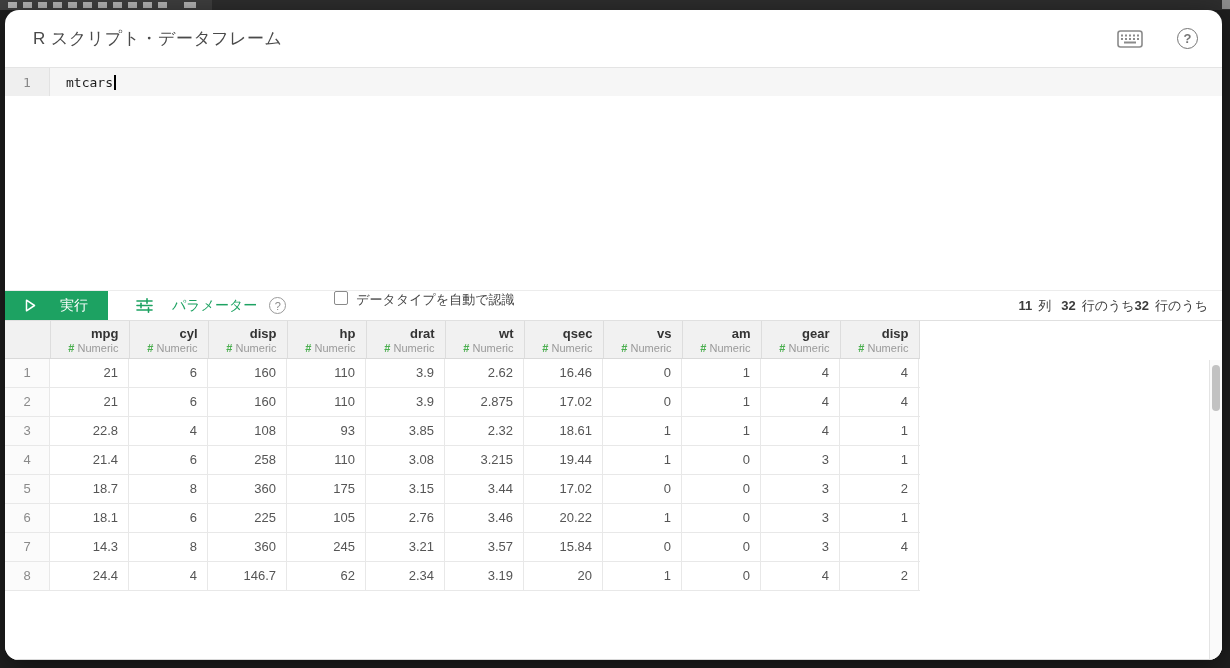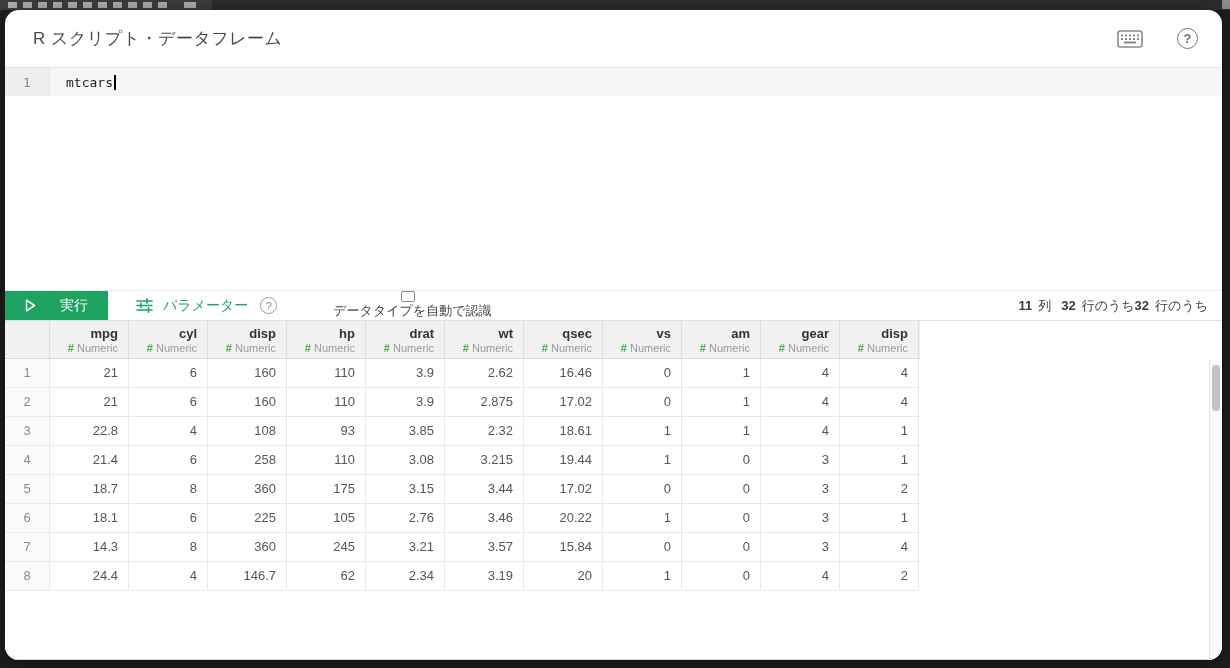--- a/index.html
+++ b/index.html
@@ -40,34 +40,34 @@
   
   .editor { height:222px; flex:none; background:#fff; font-family:"DejaVu Sans Mono","Liberation Mono",monospace; }
   .editor-line { display:flex; height:28px; background:#f6f6f6; }
   .gutter-cell { width:45px; flex:none; background:#efefef; border-right:1px solid #e2e2e2; color:#888; font-size:13px; display:flex; align-items:center; justify-content:center; }
   .code-cell { flex:1; padding-left:16px; font-size:13px; color:#1b1b1b; display:flex; align-items:center; }
   .caret { display:inline-block; width:2px; height:15px; background:#000; margin-left:1px; }
 
   
   .toolbar { height:30px; flex:none; display:flex; align-items:stretch; border-top:1px solid #ececec; }
   .run-btn { width:103px; flex:none; background:#1da262; color:#fff; border:none; font-size:14px; display:flex; align-items:center; justify-content:center; gap:24px; cursor:pointer; font-family:inherit; }
-  .param-link { margin-left:28px; display:flex; align-items:center; gap:10px; color:#1da262; font-size:14px; cursor:pointer; }
+  .param-link { margin-left:28px; display:flex; align-items:center; gap:19px; color:#1da262; font-size:14px; cursor:pointer; }
   .mini-help { align-self:center; margin-left:12px; width:17px; height:17px; border:1px solid #9a9a9a; border-radius:50%; color:#8a8a8a; font-size:11px; display:flex; align-items:center; justify-content:center; cursor:pointer; }
-  .chk-group { margin-left:48px; display:flex; align-items:center; cursor:pointer;flex-direction:column; }
+  .chk-group { margin-left:48px; display:flex; align-items:flex-start; cursor:pointer; }
   .chk-box { width:14px; height:14px; border:1px solid #8a8a8a; border-radius:2px; background:#fff; }
   .chk-label { margin-left:8px; font-size:13px; color:#454545; }
   .tb-spacer { flex:1; }
   .summary { align-self:center; padding-right:14px; font-size:13px; color:#3c3c3c; white-space:nowrap; }
   .summary b { font-weight:bold; }
   .summary .sp { display:inline-block; width:6px; }
   .summary .sp2 { display:inline-block; width:10px; }
 
   
   .table-viewport { flex:1; position:relative; border-top:1px solid #e0e0e0; border-bottom:1px solid #d8d8d8; overflow:hidden; background:#fff; }
-  .thead { display:flex; width:915px; height:38px; background:#f1f1f1; border-bottom:1px solid #d9d9d9; }
+  .thead { display:flex; width:915px; height:38px; background:#f1f1f1; border-bottom:1px solid #d9d9d9;justify-content:center; }
   .corner { width:45px; flex:none; border-right:1px solid #ddd; }
   .col-header { width:79px; flex:none; border-right:1px solid #ddd; text-align:right; padding:4px 10px 0 4px; cursor:pointer; }
   .col-name { font-size:13px; font-weight:bold; color:#333; line-height:17px; }
   .col-type { font-size:11px; line-height:13px; white-space:nowrap; }
   .col-type .hash { color:#4caf50; font-weight:bold; }
   .col-type .type-label { color:#999; }
   .trow { display:flex; width:915px; height:29px; border-bottom:1px solid #e8e8e8; background:#fff; }
   .cell { width:79px; flex:none; font-size:13px; color:#555; text-align:right; padding-right:10px; line-height:28px; border-right:1px solid #e8e8e8; }
   .cell.rownum { width:45px; text-align:center; padding-right:0; color:#8a8a8a; background:#fbfbfb; }
   .vscroll { position:absolute; top:39px; right:0; bottom:0; width:13px; background:#fafafa; border-left:1px solid #e4e4e4; }

